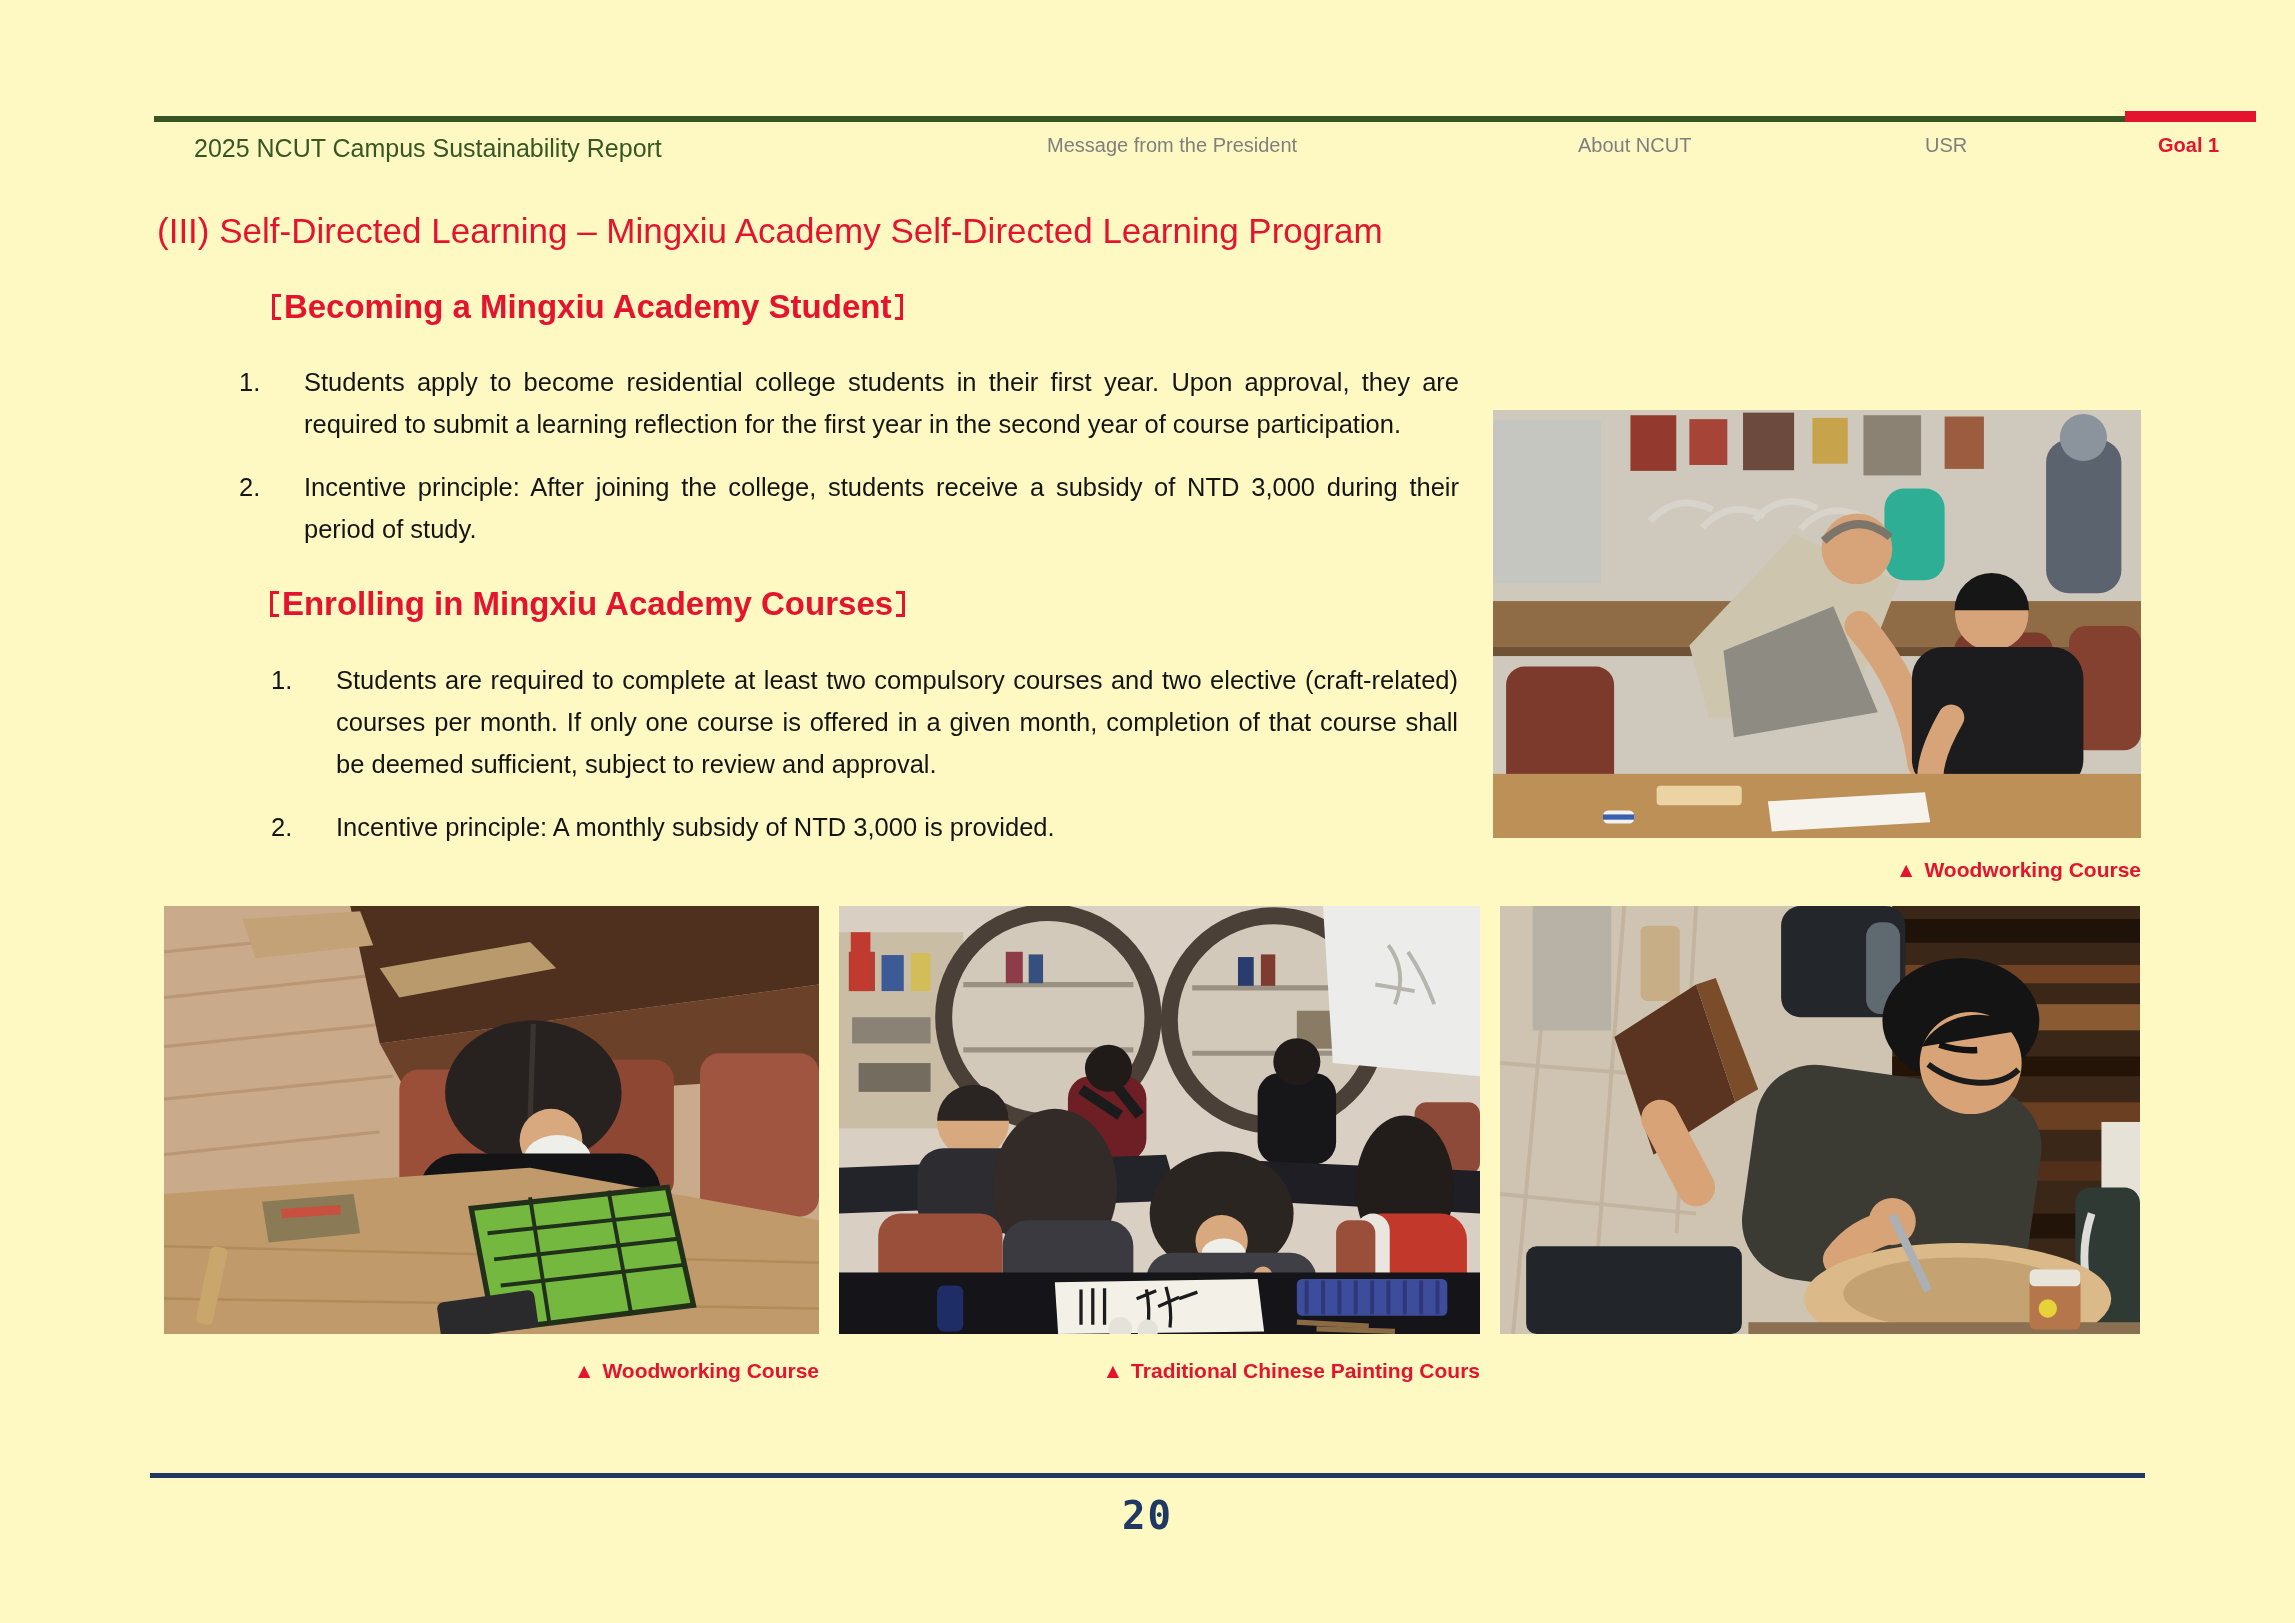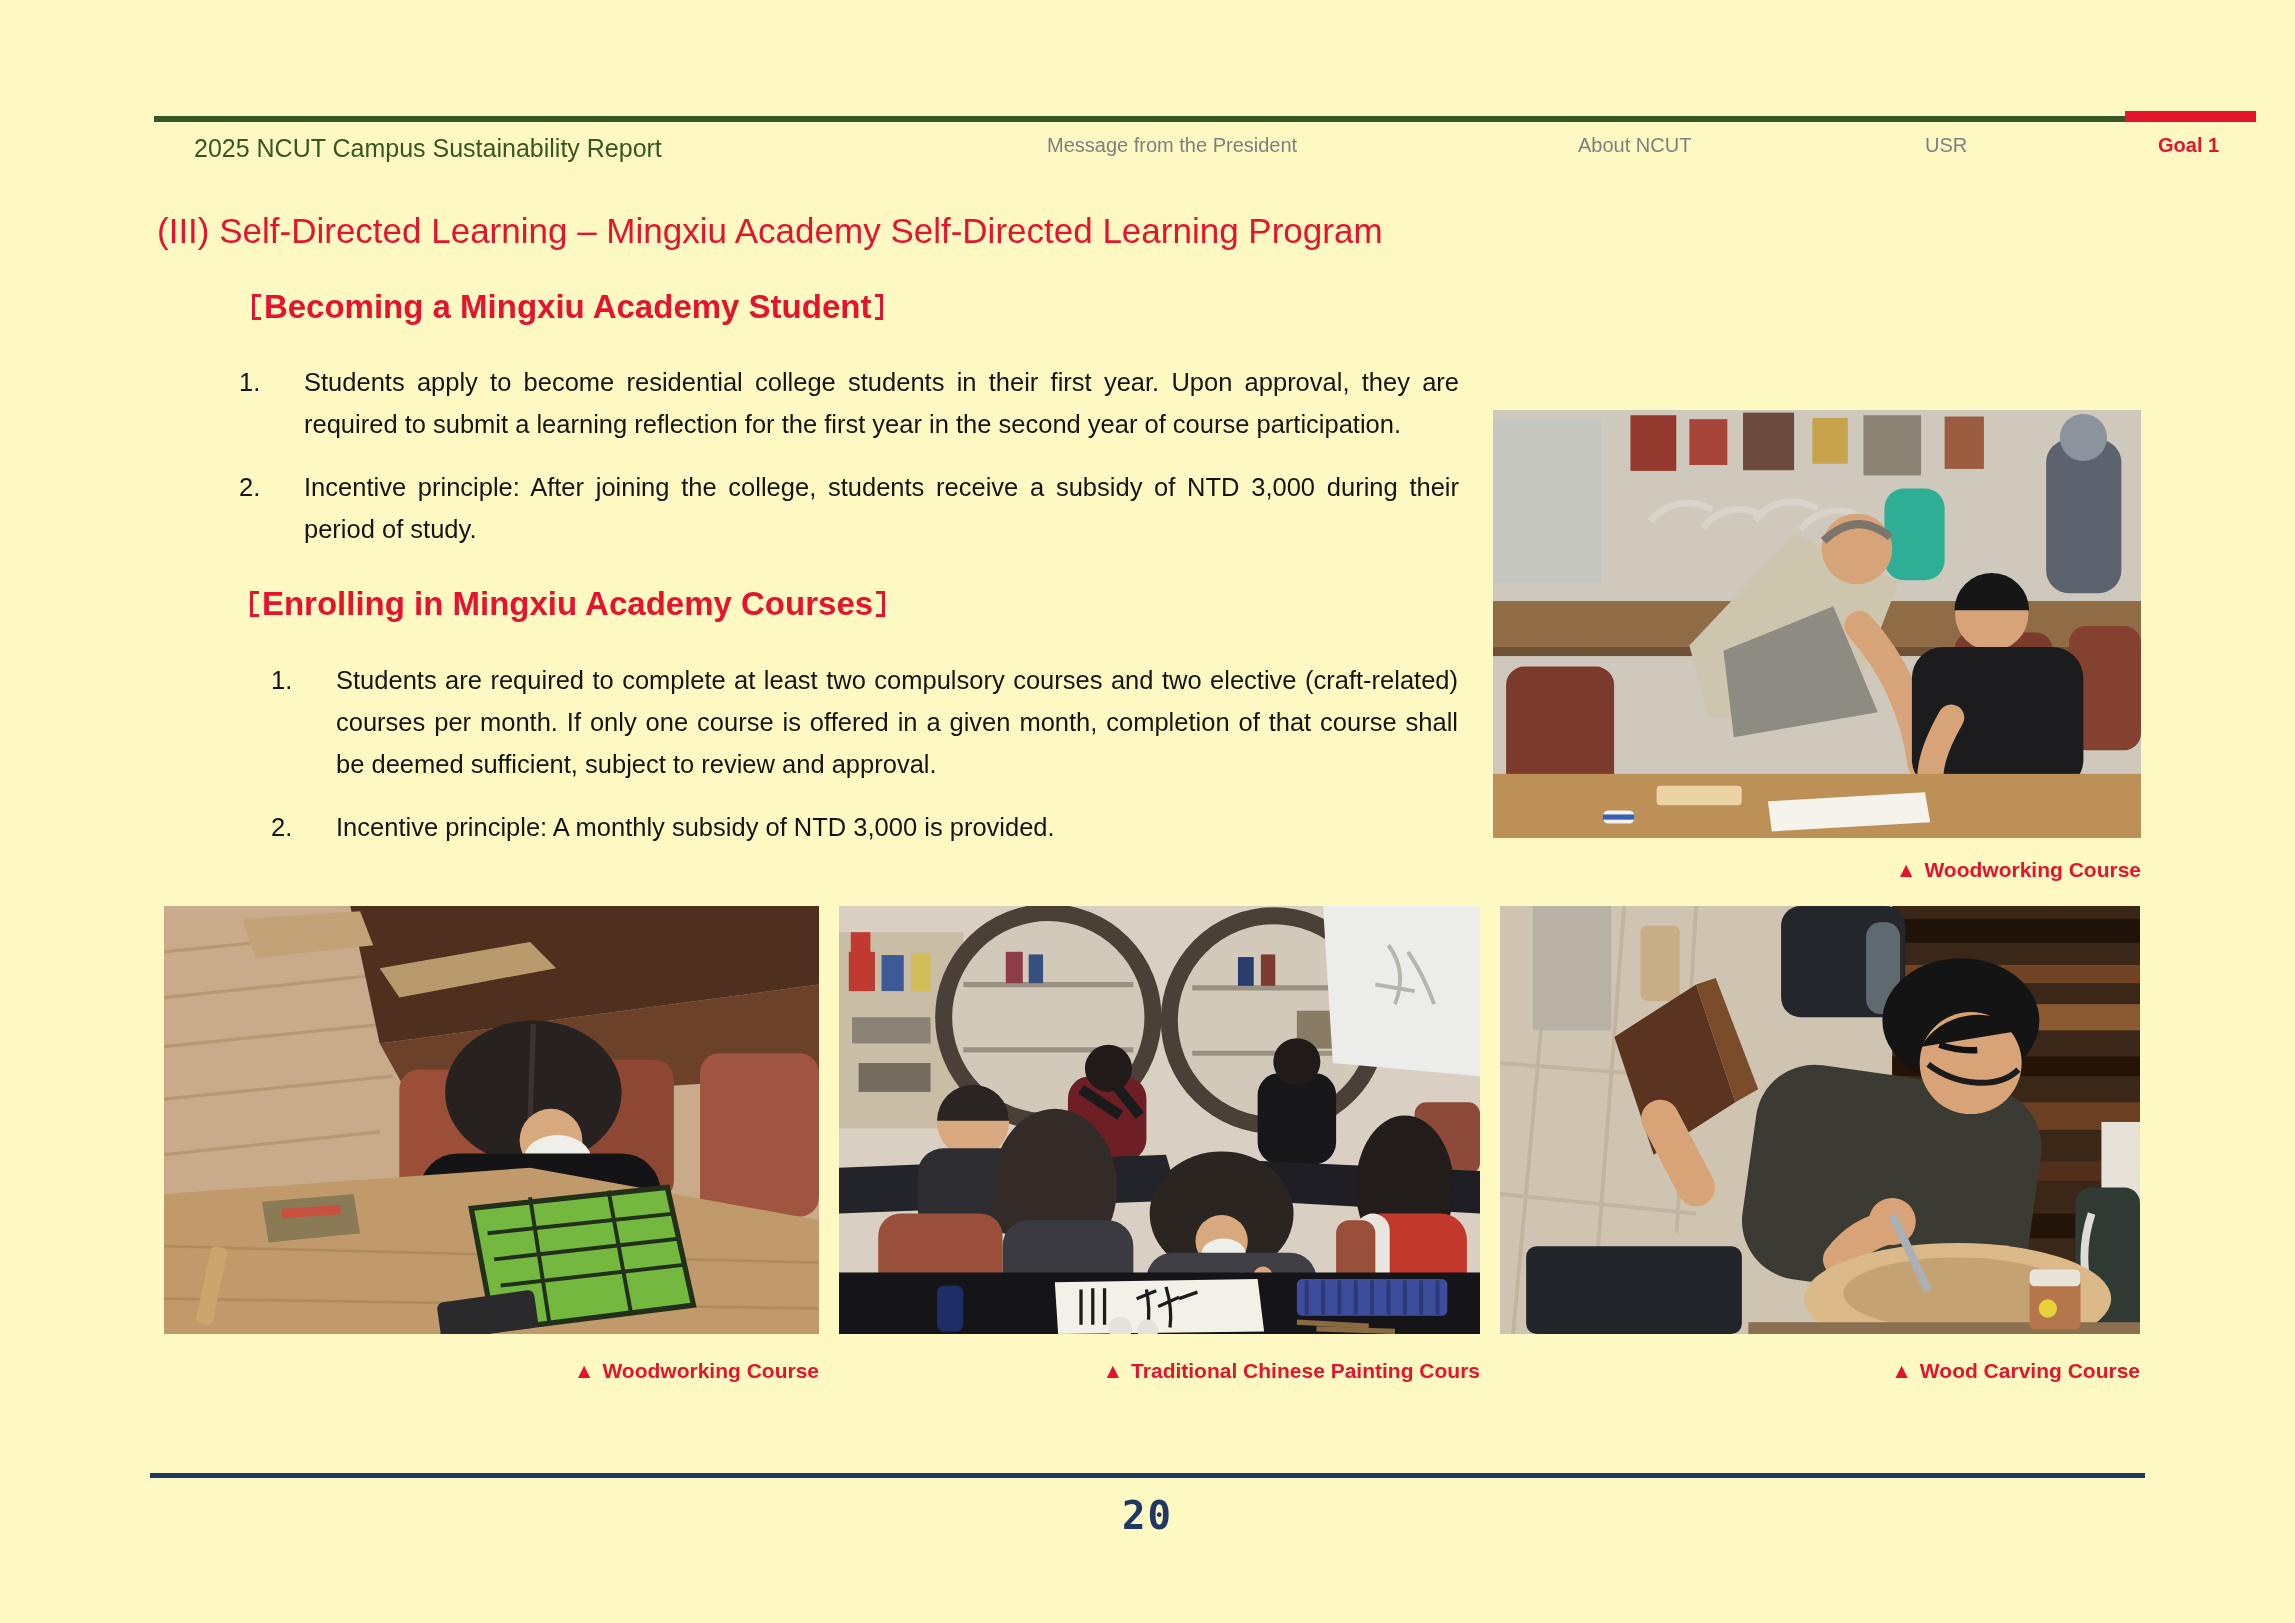--- a/index.html
+++ b/index.html
@@ -9,21 +9,21 @@
   }
   
   .rule-green{position:absolute;left:154px;top:116px;width:1971px;height:5.9px;background:#375623;}
   .rule-red{position:absolute;left:2125px;top:111px;width:131px;height:11px;background:#e4132e;}
   .report-title{position:absolute;left:194px;top:134px;font-size:25px;color:#375623;white-space:nowrap;}
   .nav-item{position:absolute;top:134px;font-size:20px;color:#7f7f7f;white-space:nowrap;cursor:pointer;}
   #nav0{left:1047px;} #nav1{left:1578px;} #nav2{left:1925px;}
   #nav3{left:2158px;color:#e4132e;font-weight:bold;}
   
   .section-title{position:absolute;left:157px;top:211px;font-size:35px;font-weight:normal;color:#e4132e;white-space:nowrap;}
-  .subheading{position:absolute;font-size:33px;font-weight:bold;color:#e4132e;white-space:nowrap;}
+  .subheading{position:absolute;font-size:33px;font-weight:bold;color:#e4132e;white-space:nowrap;margin-left:20px;}
   #sub0{left:252px;top:288px;} #sub1{left:250px;top:585px;}
   .bk{display:inline-block;width:0.26em;height:0.78em;border:0.12em solid currentColor;box-sizing:border-box;vertical-align:-0.06em;}
   .bk.open{border-right:none;margin-right:0.10em;}
   .bk.close{border-left:none;margin-left:0.10em;}
   
   .list{position:absolute;display:flex;flex-direction:column;gap:21px;}
   #list0{left:239px;top:361px;width:1220px;}
   #list1{left:271px;top:659px;width:1187px;}
   .li{display:flex;font-size:25.5px;line-height:42px;color:#151515;}
   .li .num{flex:0 0 65px;}
@@ -310,19 +310,18 @@
       <ellipse cx="700" cy="600" rx="235" ry="85" fill="#dcb988"></ellipse>
       <ellipse cx="700" cy="592" rx="175" ry="55" fill="#c5a271"></ellipse>
       <path d="M600 472 L655 588" stroke="#aab0b4" stroke-width="13"></path>
       <rect x="380" y="636" width="599" height="18" fill="#8a6f50"></rect>
       <rect x="810" y="555" width="78" height="92" rx="8" fill="#b4764a"></rect>
       <rect x="810" y="555" width="78" height="26" rx="8" fill="#e8e4da"></rect>
       <circle cx="838" cy="615" r="14" fill="#e8d23a"></circle>
       <rect x="40" y="520" width="330" height="134" rx="16" fill="#22252a"></rect>
     </svg>
   </div>
-  <div class="caption" id="cap-c"><span class="tri">▲</span><span>Wood Carving Course</span></div>
 
   <div class="rule-navy"></div>
   <div class="page-number">20</div>
 
 </div>
 
 
 </body></html>

